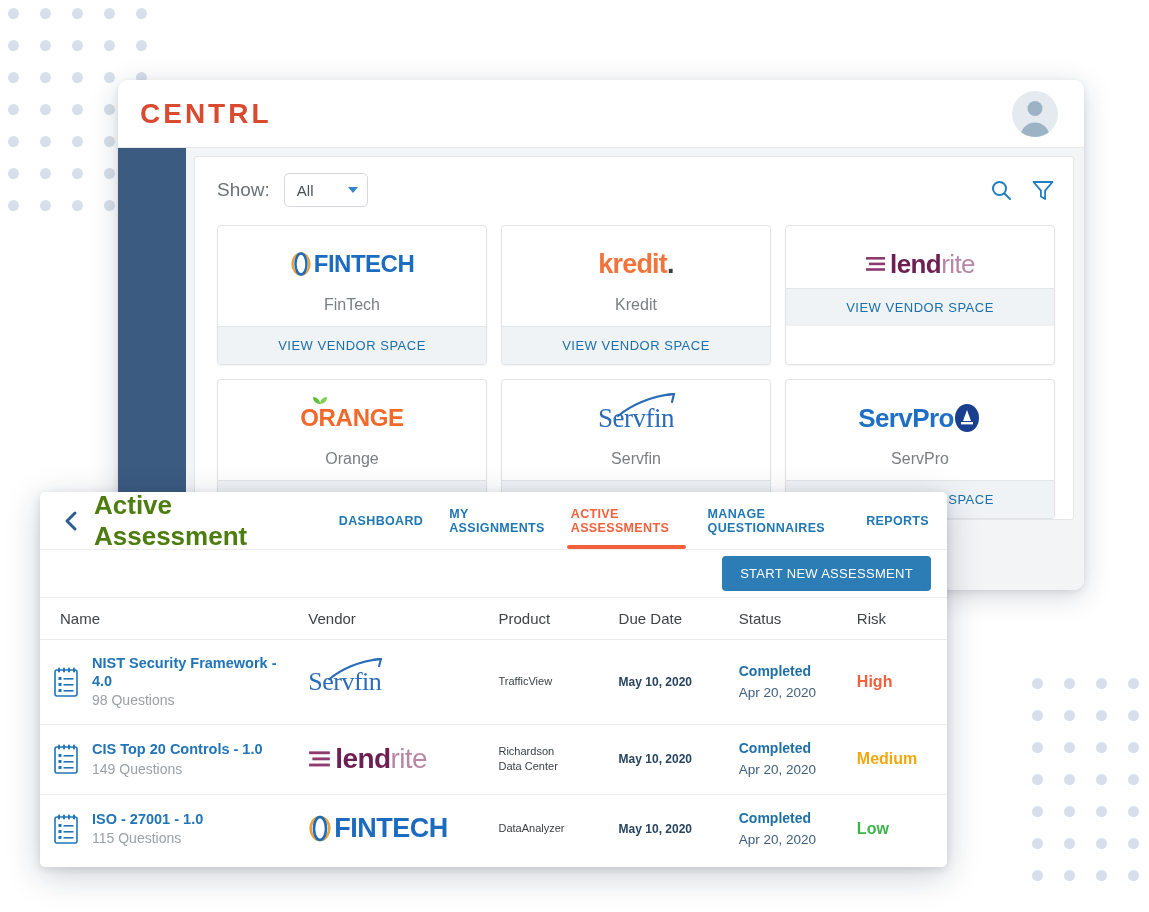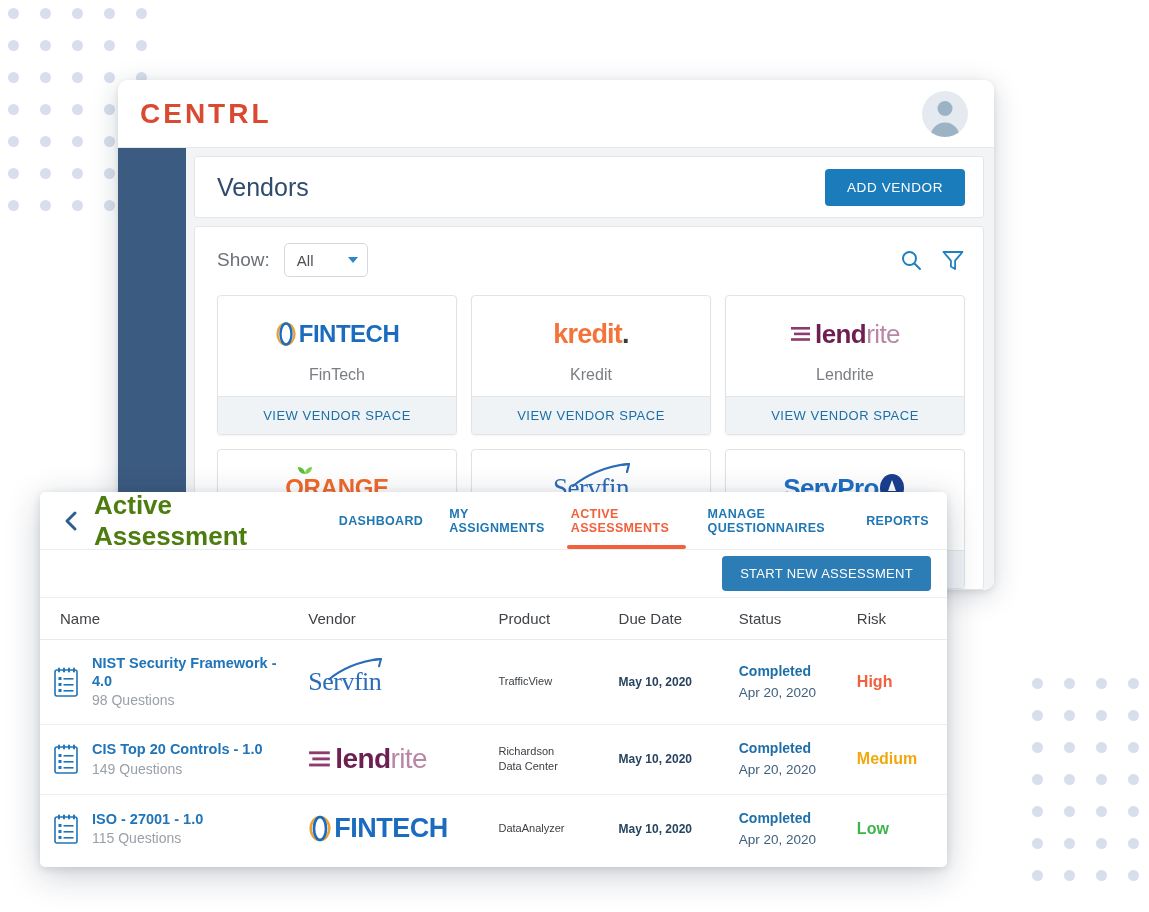--- a/index.html
+++ b/index.html
@@ -15,21 +15,21 @@
   .dots { position: absolute; }
   .dot {
     position: absolute; width: 11px; height: 11px; border-radius: 50%;
     background: #d6dfeb;
   }
   #dots-top-left { left: 8px; top: 8px; width: 110px; height: 210px; }
   #dots-bottom-right { left: 1032px; top: 678px; width: 120px; height: 230px; }
 
   
   #vendors-window {
-    position: absolute; left: 118px; top: 80px; width: 876px; height: 510px;
+    position: absolute; left: 118px; top: 80px; width: 966px; height: 510px;
     background: #ffffff; border-radius: 10px;
     box-shadow: 0 6px 28px rgba(20,35,60,.18), 0 2px 6px rgba(20,35,60,.10);
     overflow: hidden;
   }
   #vendors-topbar {
     height: 68px; background: #ffffff; border-bottom: 1px solid #e7e9ec;
     display: flex; align-items: center; justify-content: space-between;
     padding: 0 26px 0 22px;
   }
   #brand-logo {
@@ -257,24 +257,20 @@
           <path d="M8.5 46c0-8.3 6.5-14.5 14.5-14.5S37.5 37.7 37.5 46z" fill="#9cb3c6"></path>
         </svg>
       </div>
     </div>
 
     <div id="vendors-body">
       <div id="vendors-sidebar"></div>
 
       <div id="vendors-main">
 
-        <div class="panel" id="vendors-header-panel">
-          <div id="vendors-title">Vendors</div>
-          <button id="add-vendor-button">ADD VENDOR</button>
-        </div>
 
         <div class="panel" id="vendors-list-panel">
 
           <div id="filter-row">
             <span id="show-label">Show:</span>
             <div id="show-select">
               <span class="val">All</span>
               <span class="chev-down"></span>
             </div>
             <div id="filter-actions">
@@ -327,21 +323,20 @@
                     <svg width="22" height="22" viewBox="0 0 22 22">
                       <rect x="1" y="4" width="19" height="2.6" fill="#8d3a6e"></rect>
                       <rect x="4" y="9.6" width="16" height="2.6" fill="#8d3a6e"></rect>
                       <rect x="1" y="15.2" width="19" height="2.6" fill="#8d3a6e"></rect>
                     </svg>
                   </span>
                   <span class="b1">lend</span>
                     <span class="b2">rite</span>
                 </span>
               </div>
-              <div class="vendor-name">Lendrite</div>
               <div class="vendor-action">VIEW VENDOR SPACE</div>
             </div>
 
             <div class="vendor-card">
               <div class="vendor-logo-wrap">
                 <span class="logo-orange">
                   <span class="leaf">
                     <svg width="16" height="12" viewBox="0 0 16 12">
                       <path d="M8 11C4 11 1 8 1 4c4 0 7 3 7 7z" fill="#5bbf3a"></path>
                       <path d="M8 11c4 0 7-3 7-7-4 0-7 3-7 7z" fill="#7dd24f"></path>

